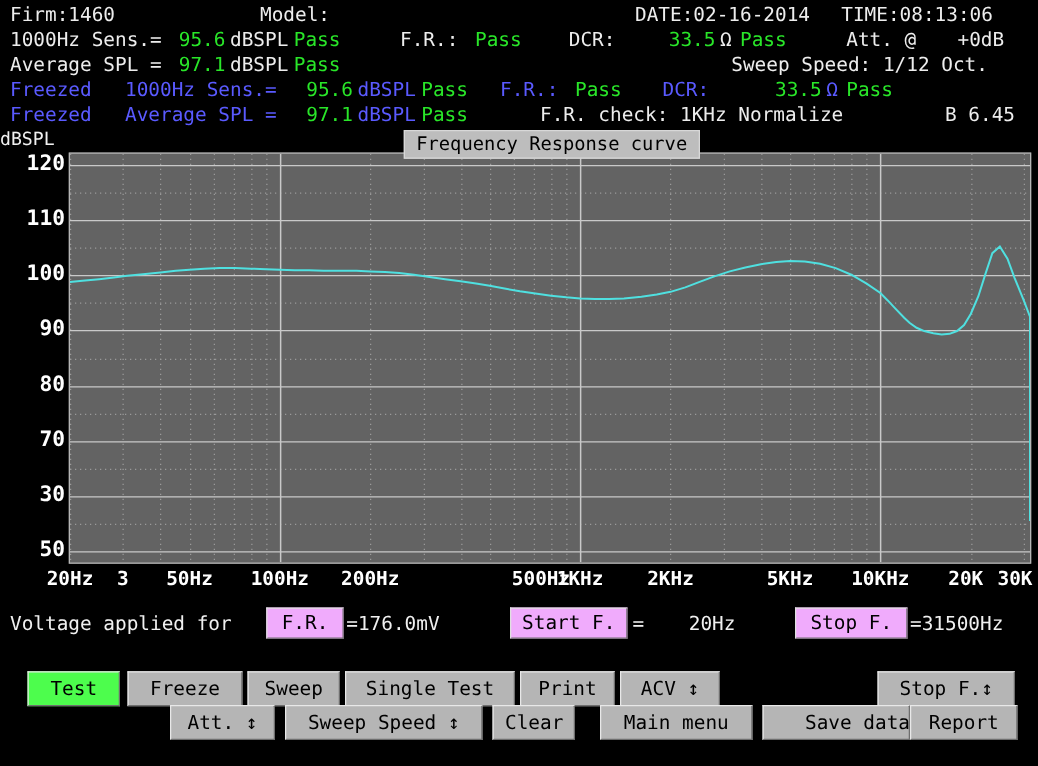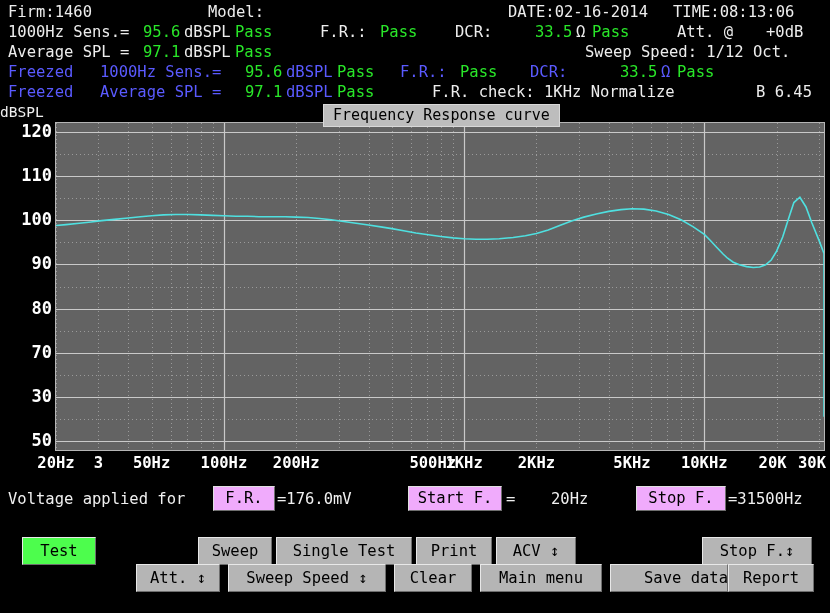--- a/index.html
+++ b/index.html
@@ -198,29 +198,30 @@
       <span class="fld" style="left:213px;width:62px">F.R.</span>
       <span class="lbl-txt" style="left:277px">=176.0mV</span>
       <span class="fld" style="left:408px;width:94px">Start F.</span>
       <span class="lbl-txt" style="left:506px">=</span>
       <span class="lbl-txt" style="left:551px">20Hz</span>
       <span class="fld" style="left:636px;width:90px">Stop F.</span>
       <span class="lbl-txt" style="left:728px">=31500Hz</span>
     </div>
     <div class="btnrow row1">
         <div class="btn active" style="left: 22px; width: 74px;">Test</div>
+        <div class="btn" style="left: 102px; width: 92px;">Freeze</div>
         <div class="btn" style="left: 198px; width: 74px;">Sweep</div>
         <div class="btn" style="left: 276px; width: 136px;">Single Test</div>
         <div class="btn" style="left: 496px; width: 80px;">ACV ↕</div>
         <div class="btn" style="left: 416px; width: 76px;">Print</div>
         <div class="btn" style="left: 702px; width: 110px;">Stop F.↕</div>
       </div>
     <div class="btnrow row2">
         <div class="btn" style="left: 136px; width: 84px;">Att. ↕</div>
         <div class="btn" style="left: 228px; width: 158px;">Sweep Speed ↕</div>
-        <div class="btn" style="left: 394px; width: 78px;">Clear</div>
+        <div class="btn" style="left: 394px; width: 66px;">Clear</div>
         <div class="btn" style="left: 480px; width: 122px;">Main menu</div>
         <div class="btn" style="left: 610px; width: 118px; padding-left: 33px;">Save data</div>
         <div class="btn" style="left: 728px; width: 86px;">Report</div>
       </div>
   </div>
 
 </div>
 
 </body></html>

